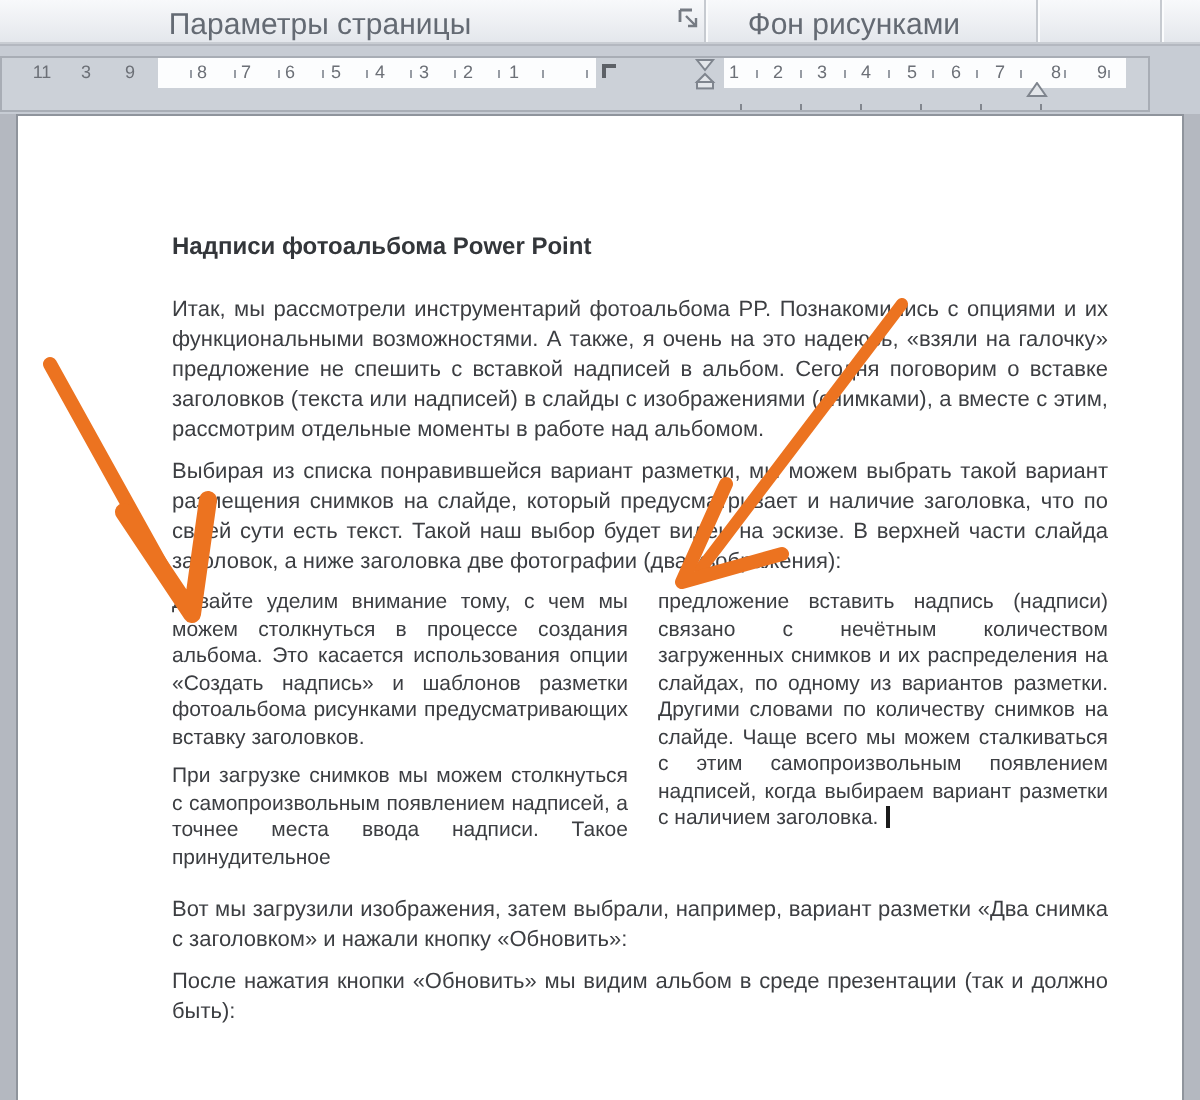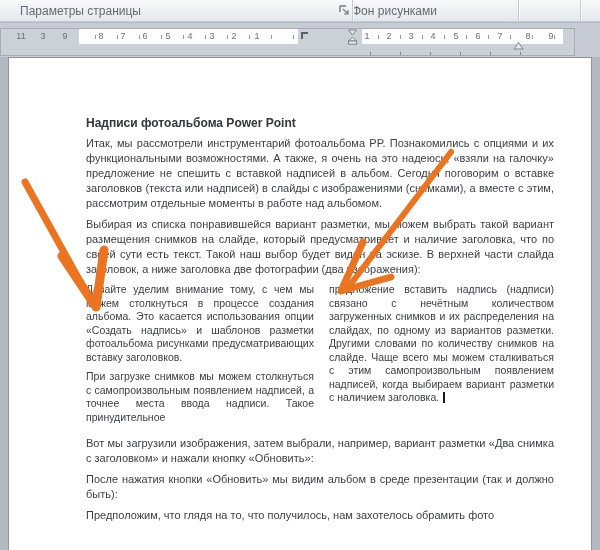--- a/index.html
+++ b/index.html
@@ -2,21 +2,21 @@
 <html><head>
 <meta charset="utf-8">
 <style>
   * { margin:0; padding:0; box-sizing:border-box; }
   html,body { width:600px; height:550px; overflow:hidden;
     font-family:"Liberation Sans", sans-serif; background:#b4b8c0; }
 
   
   .ribbon-strip { position:absolute; left:0; top:0; width:600px; height:22px;
     background:linear-gradient(#f8f9fb,#e4e7ec); border-bottom:1px solid #c9cdd3; }
-  .group-label { position:absolute; top:4px; font-size:12px; color:#646a73; }
+  .group-label { position:absolute; top:4px; font-size:15px; color:#646a73; text-align:center; }
   .glabel-1 { left:20px; width:280px; }
   .glabel-2 { left:352px; width:150px; }
   .vsep { position:absolute; top:0; width:1px; height:21px; background:#c6cad0; box-shadow:1px 0 0 #fbfcfd; }
   .sep-1 { left:352px; } .sep-2 { left:518px; } .sep-3 { left:580px; }
   .launcher { position:absolute; left:338px; top:3px; width:13px; height:13px; cursor:pointer; }
 
   
   .ruler-strip { position:absolute; left:0; top:23px; width:600px; height:34px; background:#c7ccd4; }
   .ruler { position:absolute; left:0; top:5px; width:575px; height:28px;
     background:#ccd1d8; border:1px solid #a8adb5; }
@@ -32,21 +32,21 @@
   .tab-selector { position:absolute; left:300px; top:3px; width:7px; height:7px;
     border-top:2px solid #5d6167; border-left:2px solid #5d6167; cursor:pointer; }
   .indent-marker { position:absolute; left:346px; top:0px; cursor:pointer; }
   .right-indent-marker { position:absolute; left:512px; top:7px; cursor:pointer; }
   .tabtick { position:absolute; top:29px; width:1px; height:3px; background:#82878f; }
 
   
   .page { position:absolute; left:8px; top:57px; width:584px; height:493px;
     background:#ffffff; border:1px solid #8f949c; border-bottom:none;
     padding:58px 37px 0 77px; color:#3c3e42; }
-  .doc-heading { font-size:12px; line-height:14px; font-weight:bold; color:#33363a; margin-bottom:6px; }
+  .doc-heading { font-size:12px; line-height:14px; font-weight:bold; color:#33363a; margin-bottom:18px; }
   .para { font-size:11px; line-height:15px; text-align:justify; margin-bottom:6px; }
   .cols { display:flex; gap:15px; margin-bottom:6px; }
   .col { font-size:10.5px; line-height:13.5px; text-align:justify; }
   .col-left { width:230px; } .col-right { width:227px; }
   .col p { margin-bottom:6px; }
   .caret { display:inline-block; width:1.5px; height:11px; background:#1a1a1a;
     vertical-align:-2px; margin-left:4px; }
 
   
   .overlay { position:absolute; left:0; top:0; width:600px; height:550px;
@@ -136,21 +136,20 @@
       <p>Давайте уделим внимание тому, с чем мы можем столкнуться в процессе создания альбома. Это касается использования опции «Создать надпись» и шаблонов разметки фотоальбома рисунками предусматривающих вставку заголовков.</p>
       <p>При загрузке снимков мы можем столкнуться с самопроизвольным появлением надписей, а точнее места ввода надписи. Такое принудительное</p>
     </div>
     <div class="col col-right">
       <p><span>предложение вставить надпись (надписи) связано с нечётным количеством загруженных снимков и их распределения на слайдах, по одному из вариантов разметки. Другими словами по количеству снимков на слайде. Чаще всего мы можем сталкиваться с этим самопроизвольным появлением надписей, когда выбираем вариант разметки с наличием заголовка.</span><span class="caret"></span></p>
     </div>
   </div>
 
   <p class="para">Вот мы загрузили изображения, затем выбрали, например, вариант разметки «Два снимка с заголовком» и нажали кнопку «Обновить»:</p>
   <p class="para">После нажатия кнопки «Обновить» мы видим альбом в среде презентации (так и должно быть):</p>
-  <p class="para">Предположим, что глядя на то, что получилось, нам захотелось обрамить фото</p>
 </div>
 
 <svg class="overlay" viewBox="0 0 600 550">
   <g>
     <path class="arrow" d="M25,182 L86,292" stroke-width="7"></path>
     <path class="arrow" d="M62,256 L96,307 L104,250" stroke-width="9"></path>
   </g>
   <g>
     <path class="arrow" d="M451,152 L350,285" stroke-width="6"></path>
     <path class="arrow" d="M363,242 L341,291 L391,277" stroke-width="7"></path>

